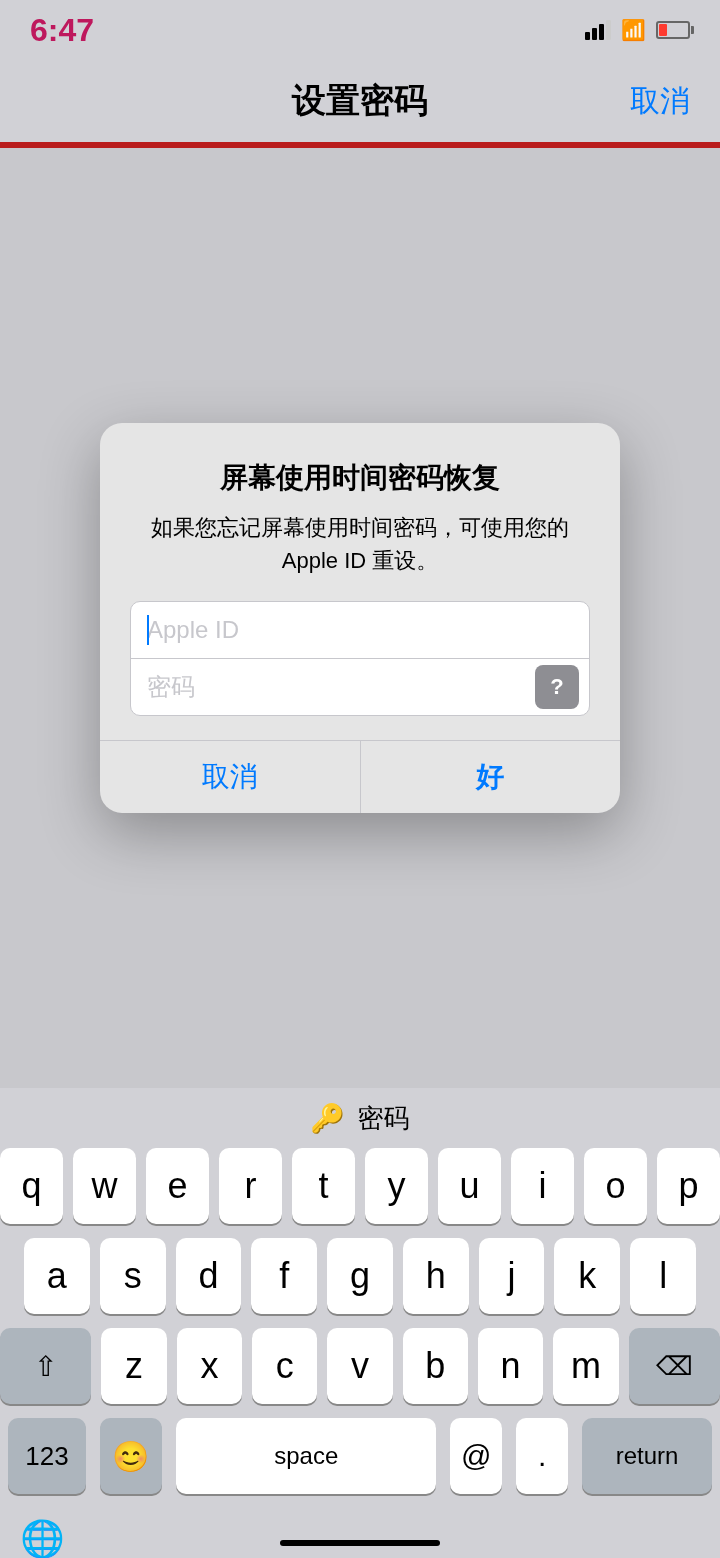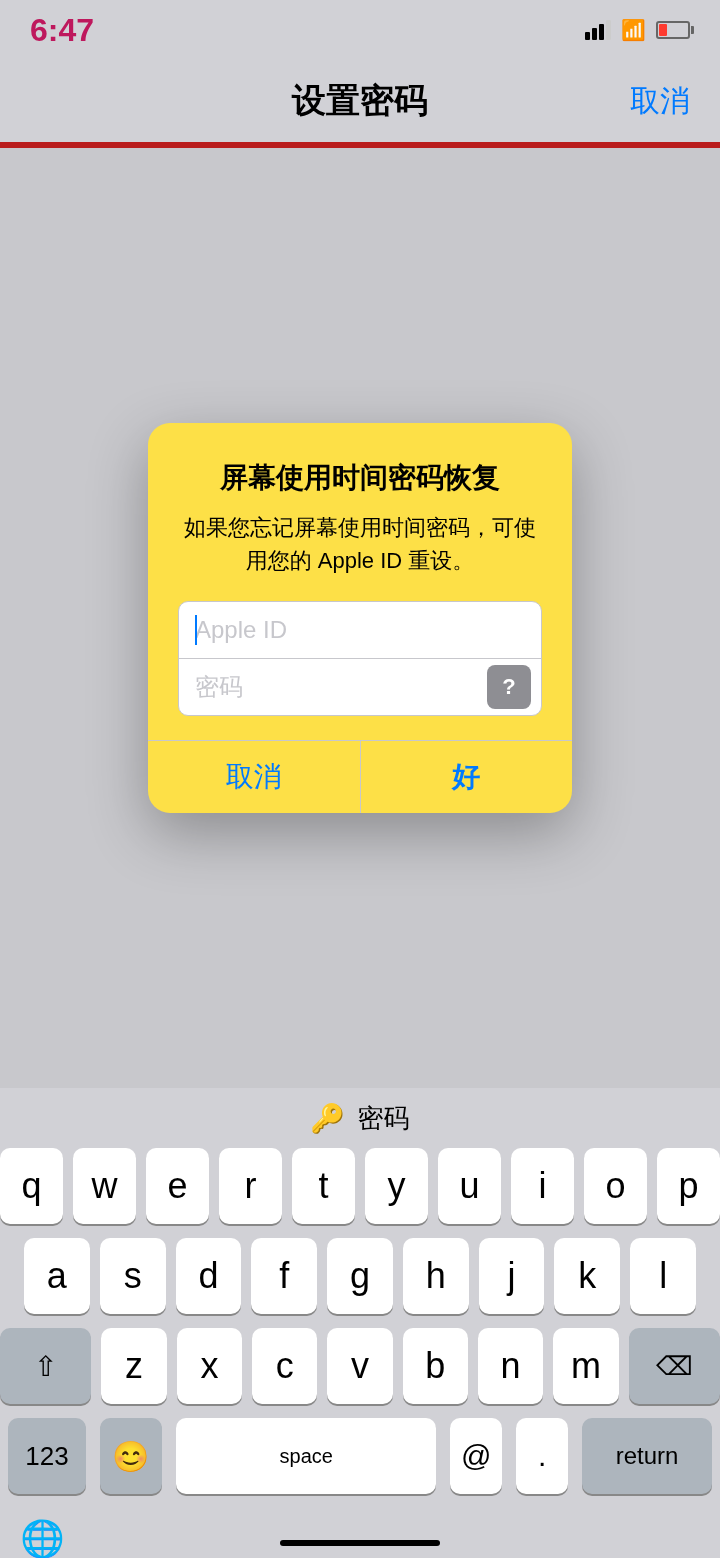--- a/index.html
+++ b/index.html
@@ -105,22 +105,22 @@
       height: 940px;
       background: #c8c8cc;
       display: flex;
       align-items: center;
       justify-content: center;
       position: relative;
     }
 
     
     .dialog {
-      width: 424px;
-      background: #fde047;
+      width: 520px;
+      background: #e5e5e5;
       border-radius: 22px;
       overflow: hidden;
       box-shadow: 0 20px 60px rgba(0,0,0,0.3);
     }
     .dialog-body {
       padding: 36px 30px 24px;
     }
     .dialog-title {
       font-size: 28px;
       font-weight: 700;
@@ -411,21 +411,21 @@
     <div class="key">v</div>
     <div class="key">b</div>
     <div class="key">n</div>
     <div class="key">m</div>
     <div class="key key-special key-delete" style="font-size:26px;">⌫</div>
   </div>
 
   <div class="key-row key-bottom-row" style="padding: 0 8px;">
     <div class="key key-special" style="font-size:26px; max-width:90px; flex:1.5;">123</div>
     <div class="key key-special" style="font-size:30px; max-width:70px; flex:1.2;">😊</div>
-    <div class="key key-space" style="font-size:20px;">space</div>
+    <div class="key key-space" style="font-size:24px;">space</div>
     <div class="key key-at">@</div>
     <div class="key key-dot">.</div>
     <div class="key key-special key-return" style="font-size:24px; max-width:140px;">return</div>
   </div>
 
   <div class="keyboard-footer">
     <span class="globe-btn">🌐</span>
   </div>
 
   <div class="home-bar"></div>

